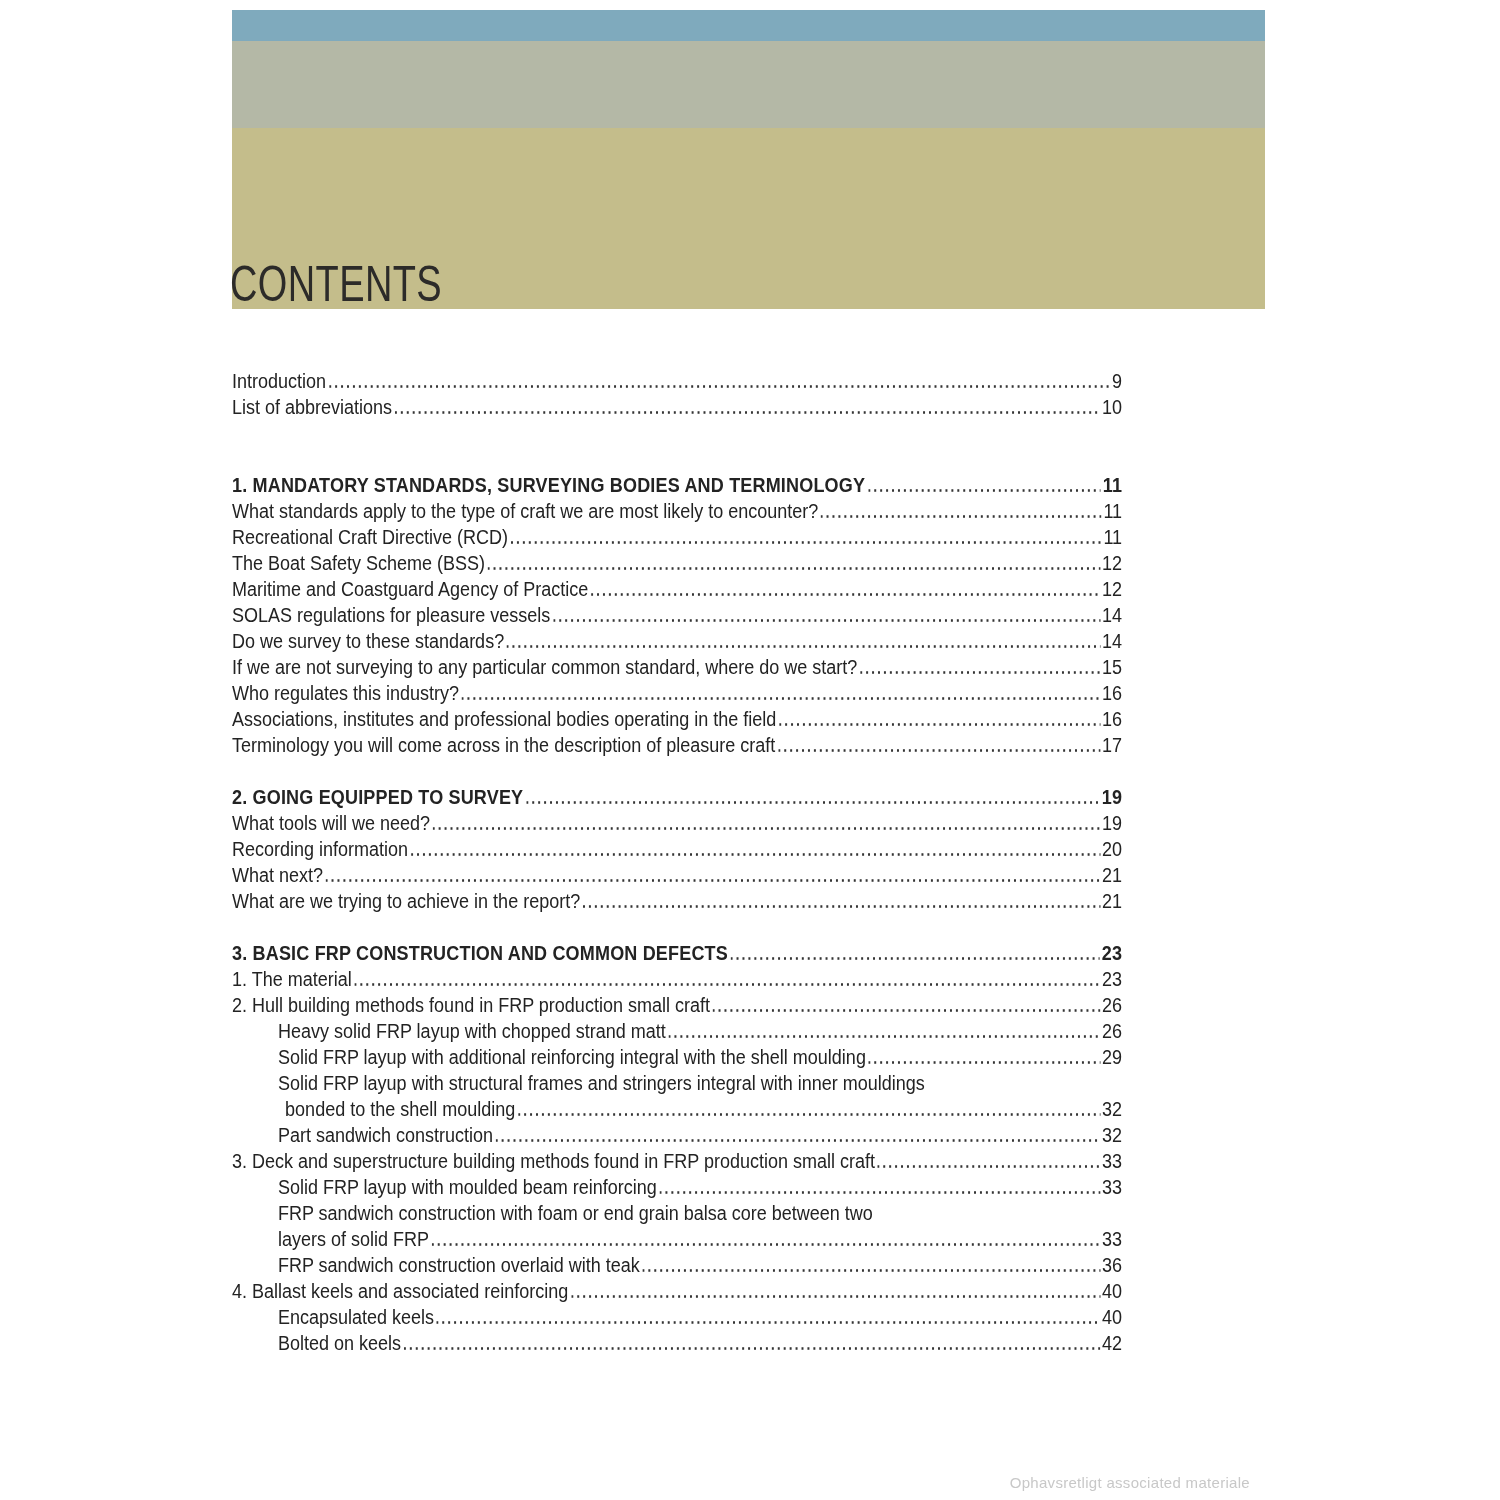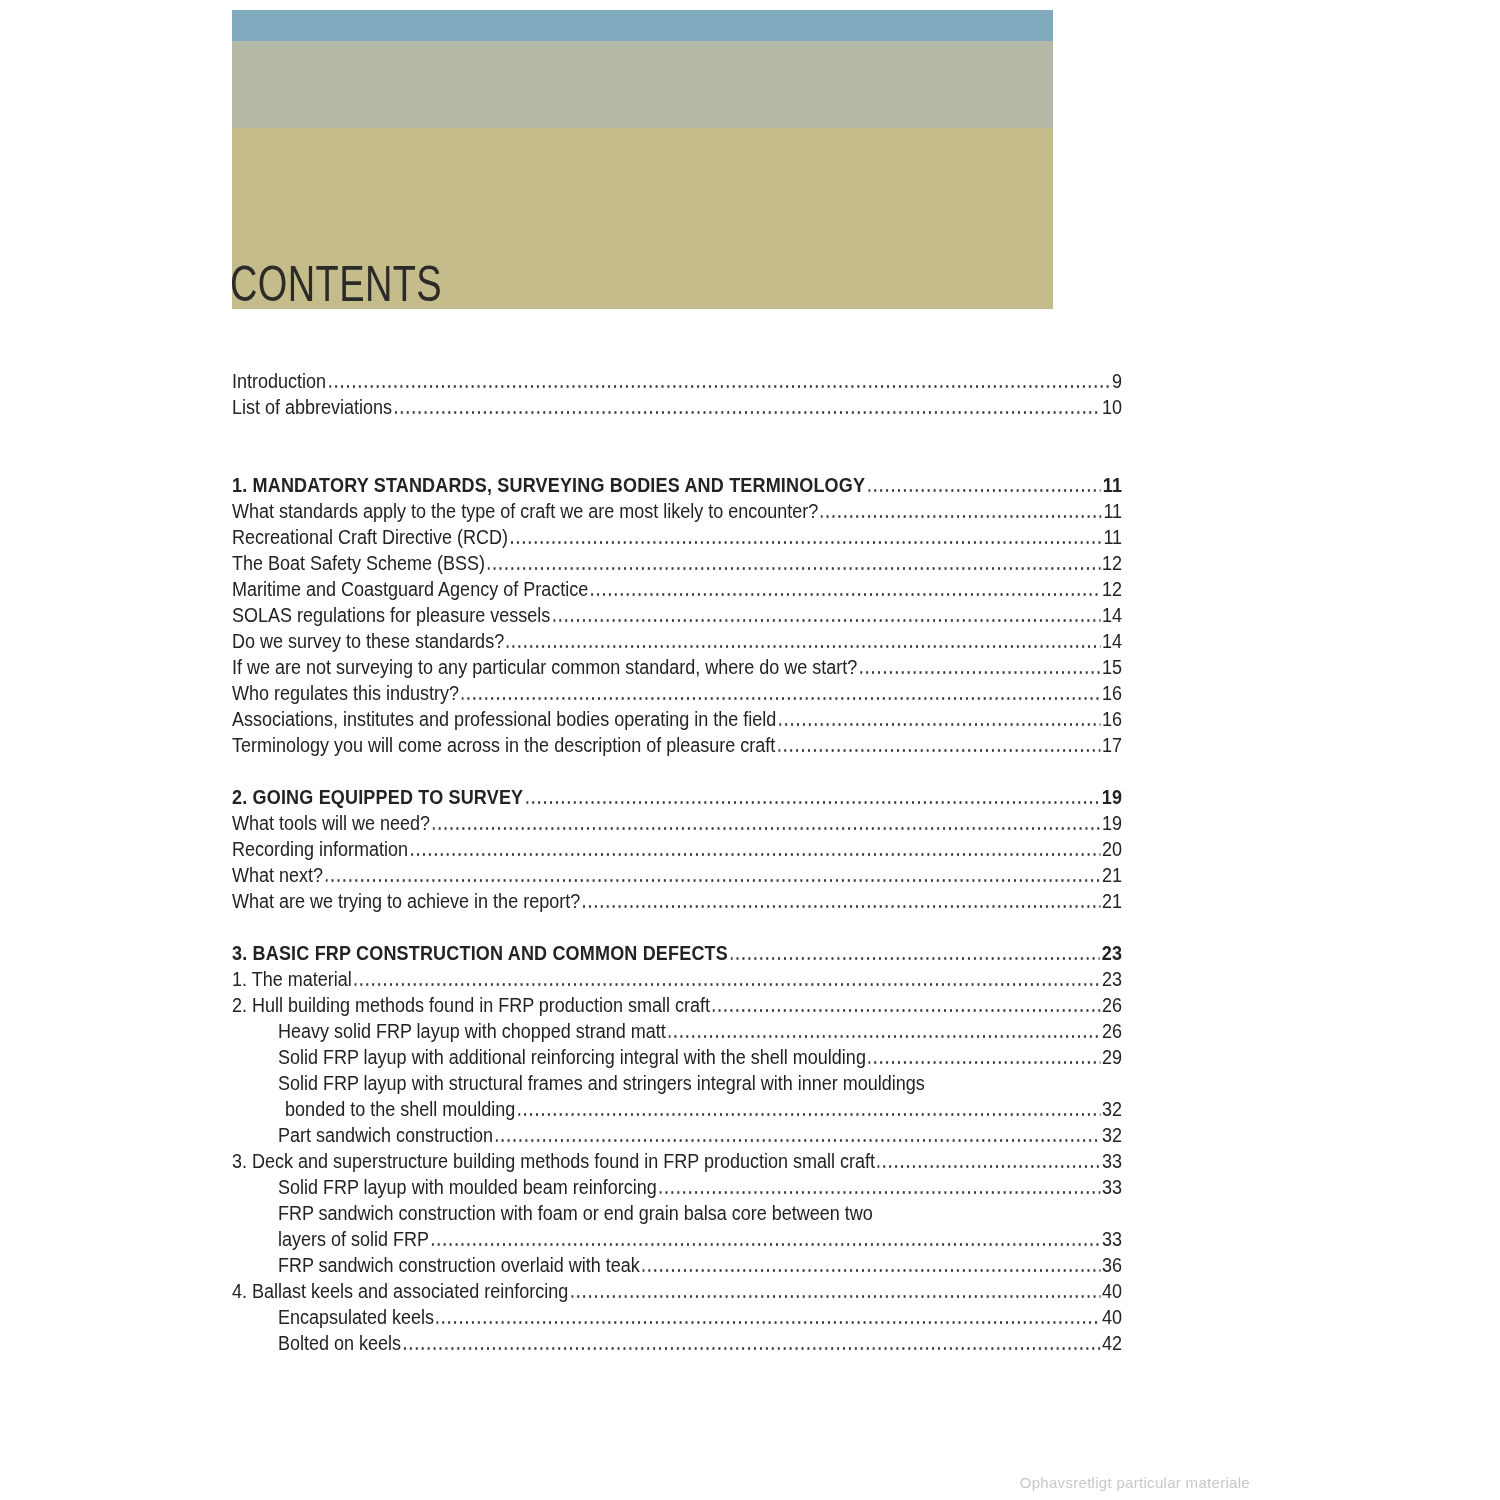--- a/index.html
+++ b/index.html
@@ -7,21 +7,21 @@
     width: 1500px; height: 1500px;
     background: #ffffff;
     font-family: "Liberation Sans", sans-serif;
     color: #232323;
     position: relative;
     overflow: hidden;
   }
   .page { position: absolute; inset: 0; }
 
   
-  .banner { position: absolute; left: 232px; top: 10px; width: 821px; }
+  .banner { position: absolute; left: 232px; top: 10px; width: 1033px; }
   .band { width: 100%; }
   .band-blue  { height: 31px;  background: #7faabd; }
   .band-gray  { height: 87px;  background: #b4b8a6; }
   .band-khaki { height: 181px; background: #c4bd8b; position: relative; }
 
   .page-title {
     position: absolute; left: -2px; bottom: 0px;
     margin: 0;
     font-size: 50px; font-weight: 400;
     line-height: 1.0;
@@ -259,15 +259,15 @@
           <span class="toc-page">40</span>
         </div>
         <div class="toc-row indent-1">
           <span class="toc-label">Bolted on keels</span>
           <span class="leader"></span>
           <span class="toc-page">42</span>
         </div>
       </div>
     </main>
 
-  <div class="watermark">Ophavsretligt particular materiale</div>
+  <div class="watermark">Ophavsretligt associated materiale</div>
 
 </div>
 
 </body></html>

